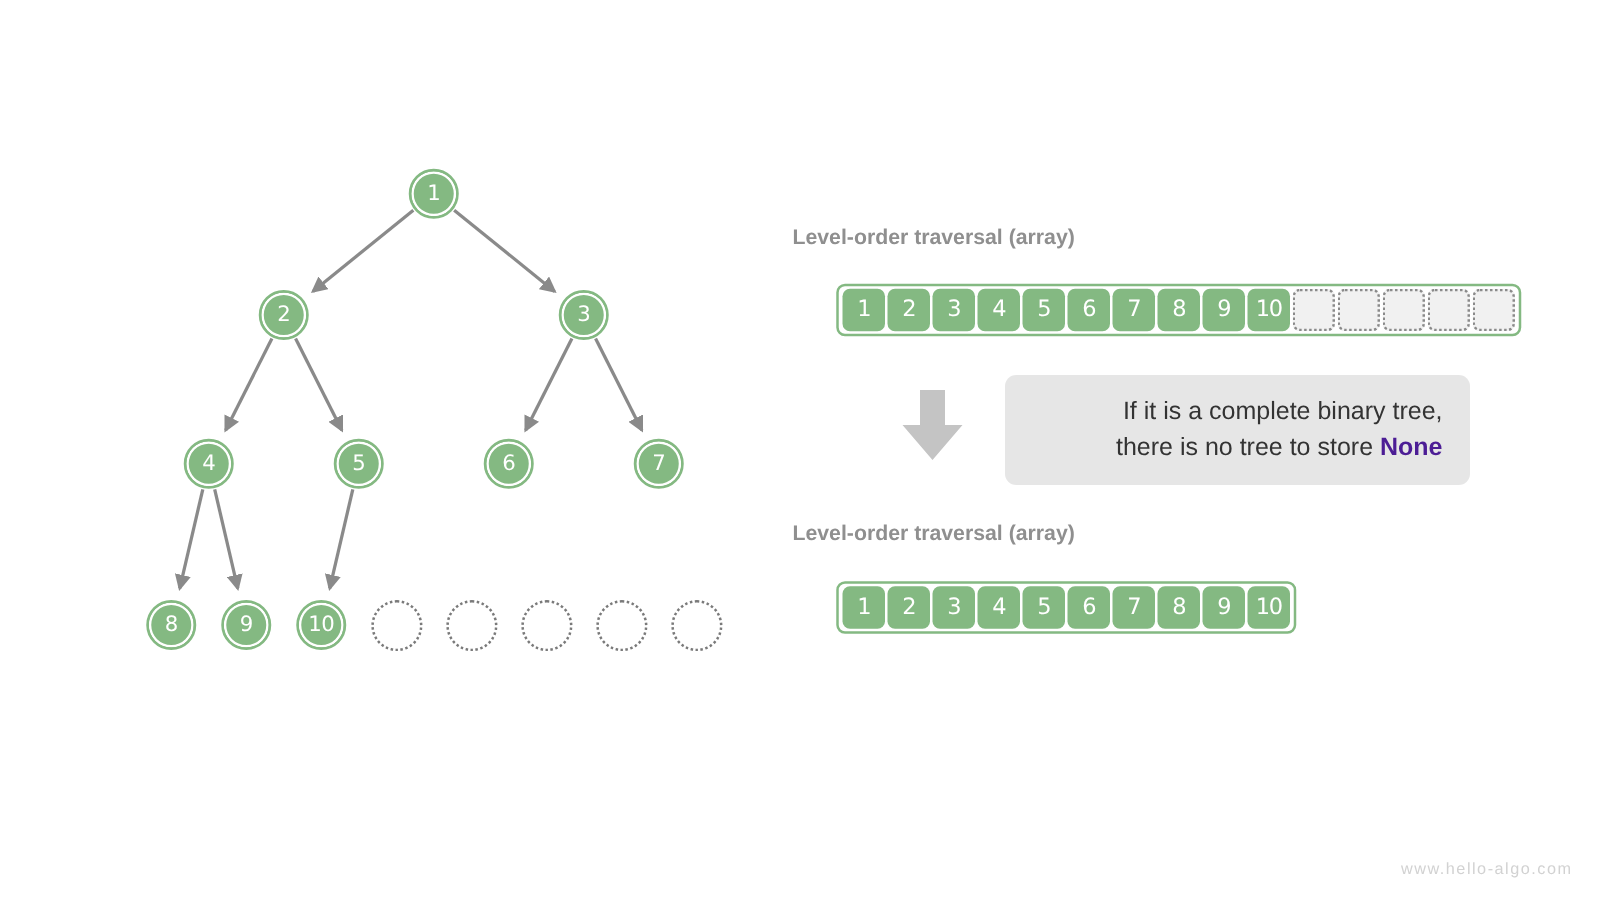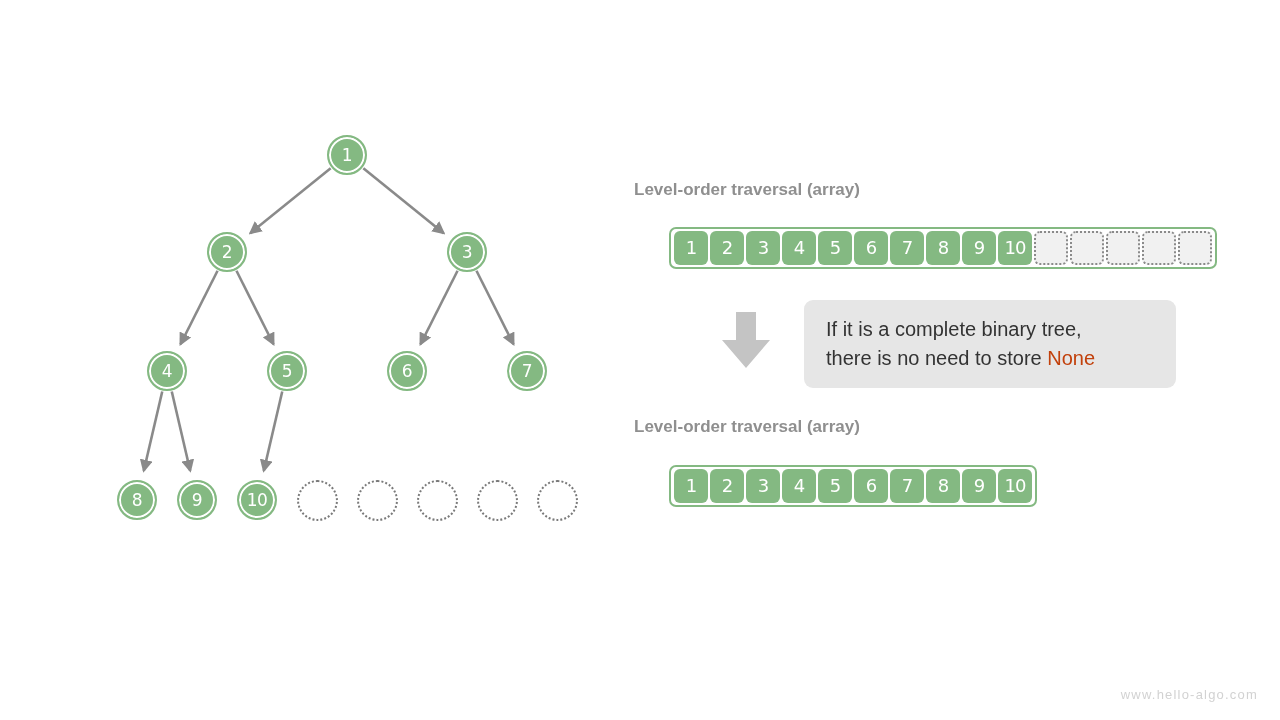--- a/index.html
+++ b/index.html
@@ -117,24 +117,25 @@
     flex-direction: column;
     justify-content: center;
     padding: 0 22px;
   }
   .note-line {
     color: #333333;
     font-size: 20px;
     line-height: 29px;
     white-space: nowrap;
     font-family: "Liberation Sans", sans-serif;
+    text-align: right;
   }
   .note-none {
-    color: #c2410c;
-    font-weight: normal;
+    color: #4c1d95;
+    font-weight: bold;
   }
 
   
   #watermark {
     position: absolute;
     right: 22px; bottom: 18px;
     color: #d2d2d2;
     font-size: 13px;
     letter-spacing: 1.2px;
     font-family: Liberation Sans, sans-serif;
@@ -205,21 +206,21 @@
         <div class="cell none"></div>
       </div>
 
     <svg id="down-arrow" viewBox="0 0 56 62" width="56" height="62">
       <path d="M18,2 L38,2 L38,30 L52,30 L28,58 L4,30 L18,30 Z" fill="#c4c4c4"></path>
     </svg>
 
     <div id="note-box">
       <div class="note-line">If it is a complete binary tree,</div>
       <div class="note-line">
-        <span>there is no need to store </span><span class="note-none">None</span>
+        <span>there is no tree to store </span><span class="note-none">None</span>
       </div>
     </div>
 
     <div class="section-title" id="title-2">Level-order traversal (array)</div>
 
     <div class="array-box" id="array-2">
         <div class="cell">1</div>
         <div class="cell">2</div>
         <div class="cell">3</div>
         <div class="cell">4</div>

